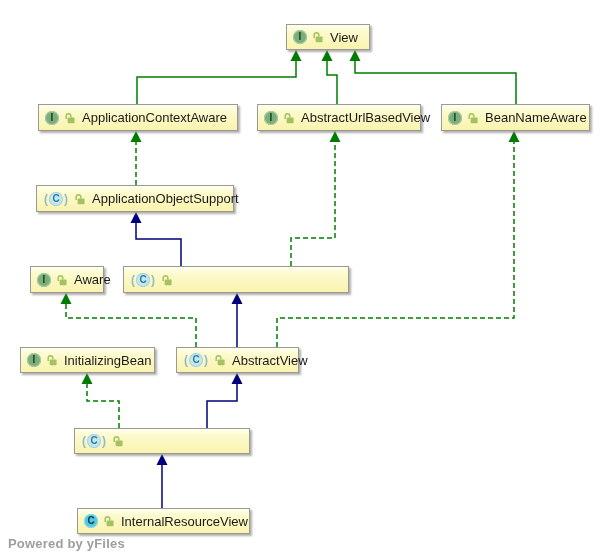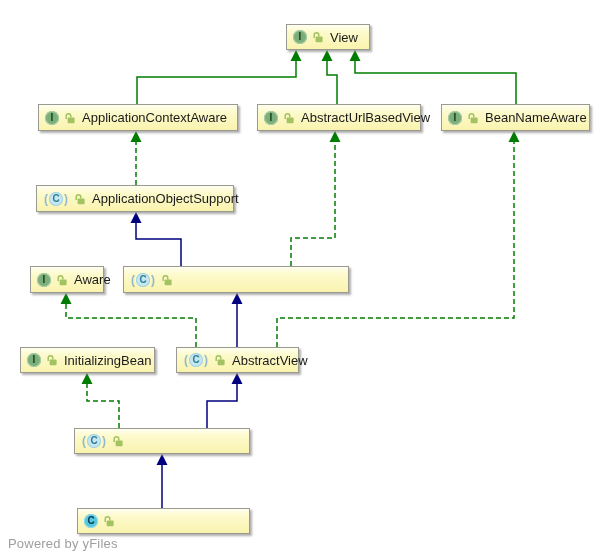--- a/index.html
+++ b/index.html
@@ -25,20 +25,21 @@
   }
   .iface{background:#7cae7c;color:#143f14;box-shadow:inset 0 0 0 1px #a9cfa9;}
   .cls{background:#54c6dd;color:#06404f;box-shadow:inset 0 0 0 1px #8edcec;}
   .cls.abstract{background:#c6e7f1;color:#2e7e93;box-shadow:inset 0 0 0 1px #a3d2e0;}
   .abstract-wrap{display:inline-flex;align-items:center;flex:0 0 auto;}
   .paren{color:#93bac7;font-size:12px;font-weight:bold;line-height:14px;padding:0 1px;}
   .lock-icon{flex:0 0 auto;margin-left:1px;}
   .footer{
     position:absolute;left:8px;top:536px;font-size:13px;color:#9e9e9e;
     letter-spacing:0.2px;
+    font-weight:bold;
   }
 </style>
 </head>
 <body>
 
 <div class="canvas">
   <svg class="edge-layer" width="608" height="557" viewBox="0 0 608 557">
       <polyline points="137,104 137,77 296,77 296,60" fill="none" stroke="#007c00" stroke-width="1.5"></polyline>
       <polygon points="296,50 290.5,61 301.5,61" fill="#007c00"></polygon>
       <polyline points="337,104 337,75 327,75 327,60" fill="none" stroke="#007c00" stroke-width="1.5"></polyline>
@@ -158,16 +159,17 @@
           <path d="M2.2 7 L2.2 4.1 A2.3 2.3 0 0 1 6.8 4.1 L6.8 5.4" fill="none" stroke="#a3c261" stroke-width="1.5"></path>
           <rect x="3.6" y="5.6" width="7" height="5.6" rx="1" fill="#a3c261"></rect>
         </svg>
       </div>
       <div class="node" style="left: 77px; top: 508px; width: 173px; height: 26px;">
         <span class="circle-icon cls">C</span>
         <svg width="12" height="12" viewBox="0 0 12 12" class="lock-icon">
           <path d="M2.2 7 L2.2 4.1 A2.3 2.3 0 0 1 6.8 4.1 L6.8 5.4" fill="none" stroke="#a3c261" stroke-width="1.5"></path>
           <rect x="3.6" y="5.6" width="7" height="5.6" rx="1" fill="#a3c261"></rect>
         </svg>
+        <span class="label">InternalResourceView</span>
       </div>
     </div>
   <div class="footer">Powered by yFiles</div>
 </div>
 
 </body></html>

